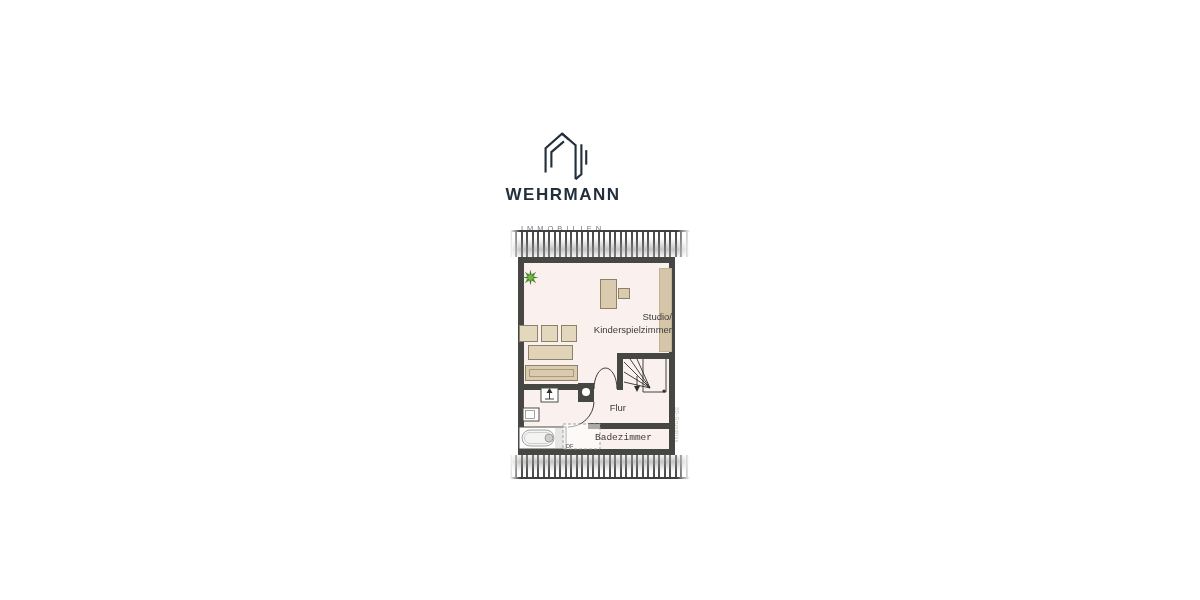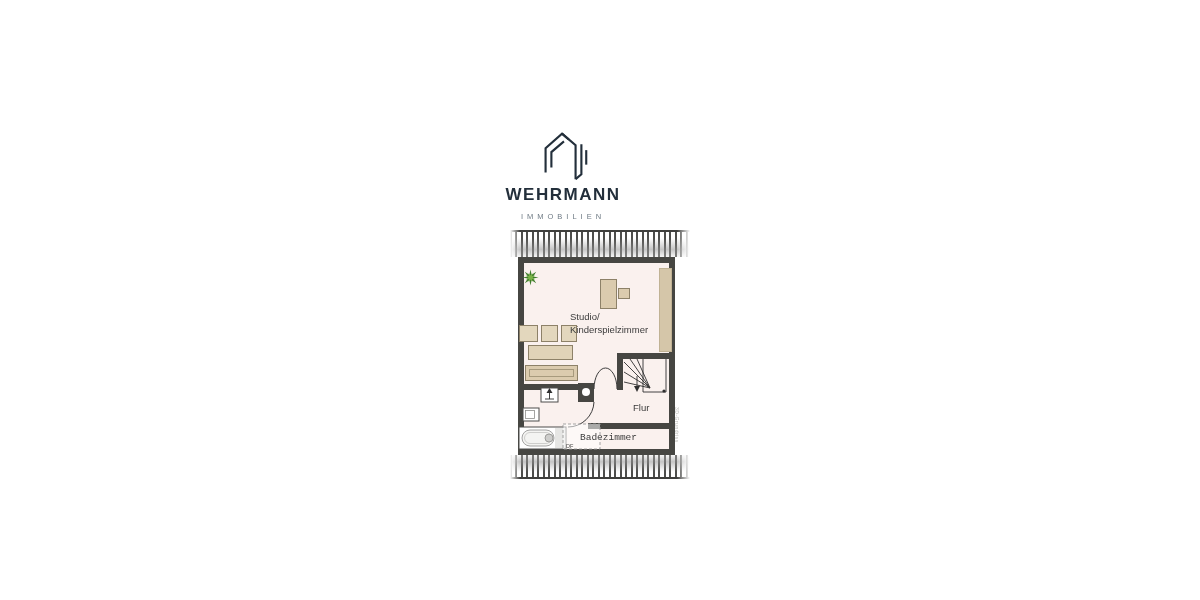--- a/index.html
+++ b/index.html
@@ -3,21 +3,21 @@
 <meta charset="utf-8">
 <style>
   html,body{margin:0;padding:0;background:#fff;}
   .canvas{position:relative;width:1200px;height:600px;background:#fff;overflow:hidden;
           font-family:"Liberation Sans",sans-serif;}
 
   
   .logo{position:absolute;left:498px;top:124px;width:130px;text-align:center;}
   .logo-icon{display:block;margin:0 auto;}
   .brand{font-size:17px;font-weight:bold;letter-spacing:1.5px;color:#232f3b;margin-top:1px;}
-  .tagline{font-size:7.5px;letter-spacing:4px;color:#6e7a84;margin-top:7px;}
+  .tagline{font-size:7.5px;letter-spacing:4px;color:#6e7a84;margin-top:19px;}
 
   
   .hatch{position:absolute;left:510px;width:180px;}
   .hatch-top{top:230px;height:27px;
     background-image:
       linear-gradient(90deg,#fff 0,rgba(255,255,255,0) 10px),
       linear-gradient(270deg,#fff 0,rgba(255,255,255,0) 13px),
       linear-gradient(180deg,#3f3f3d 0 2px,rgba(0,0,0,0) 2px),
       linear-gradient(180deg,rgba(255,255,255,0) 30%,rgba(150,150,150,.55) 72%,rgba(225,225,225,.3) 100%),
       repeating-linear-gradient(90deg,#4d4d4b 0 1.6px,rgba(0,0,0,0) 1.6px 5.5px);}
@@ -51,23 +51,23 @@
   .f-c1{left:519px;width:19px;} .f-c2{left:541px;width:17px;} .f-c3{left:561px;width:16px;}
   .f-table{left:528px;top:345px;width:45px;height:15px;background:#e0d3b8;}
   .f-bench{left:525px;top:365px;width:53px;height:16px;}
   .f-bench-inner{position:absolute;left:3px;top:3px;right:3px;bottom:3px;
                  border:1px solid #a79a7d;}
 
   
   .plan-svg{position:absolute;left:510px;top:228px;}
 
   
-  .lbl{position:absolute;color:#3b3b3b;font-size:9.5px;line-height:12.5px;text-align:left;}
+  .lbl{position:absolute;color:#3b3b3b;font-size:9.5px;line-height:12.5px;text-align:right;}
   .lbl-studio{left:570px;top:311px;width:102px;}
-  .lbl-flur{left:633px;top:402px;width:34px;}
+  .lbl-flur{left:592px;top:402px;width:34px;}
   .lbl-bad{left:580px;top:432px;width:72px;font-family:Liberation Mono, monospace;}
   .lbl-df{left:566px;top:440px;width:14px;font-size:5.5px;color:#4a4a48;text-align:left;}
   .watermark{position:absolute;left:674px;top:407px;font-size:5px;color:#bdbdb9;
              writing-mode:vertical-rl;letter-spacing:.5px;}
 </style>
 </head>
 <body>
 
 <div class="canvas">
 

